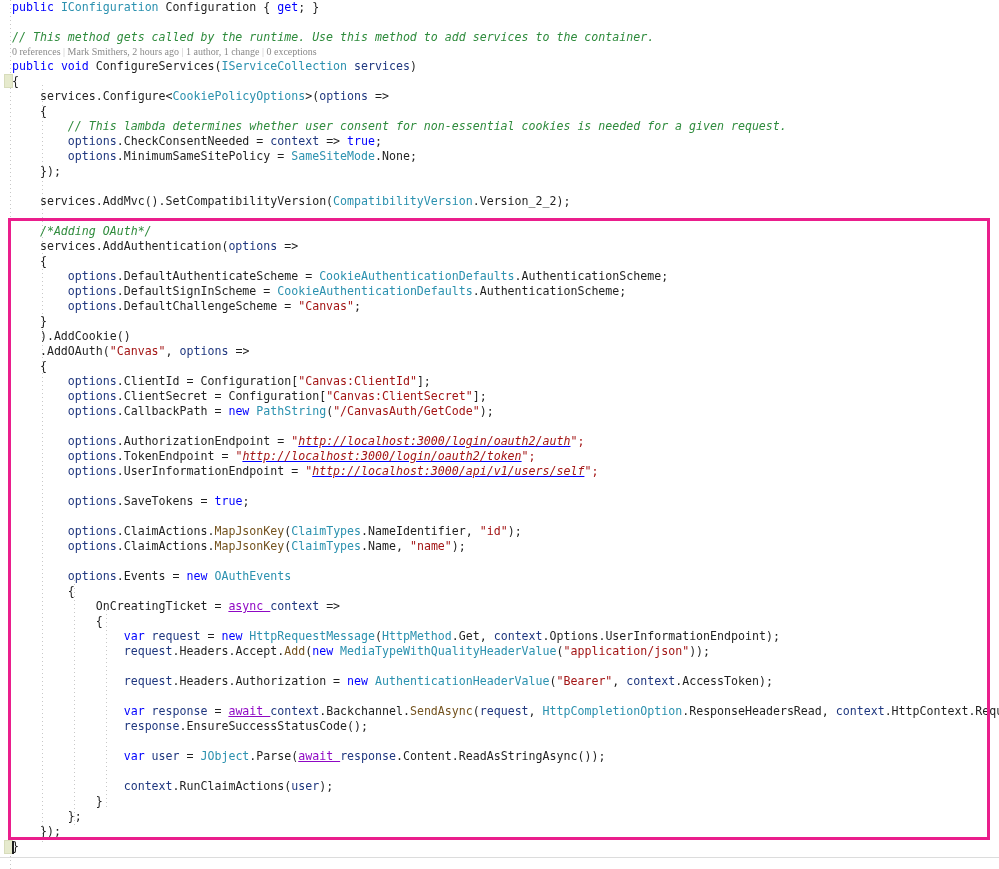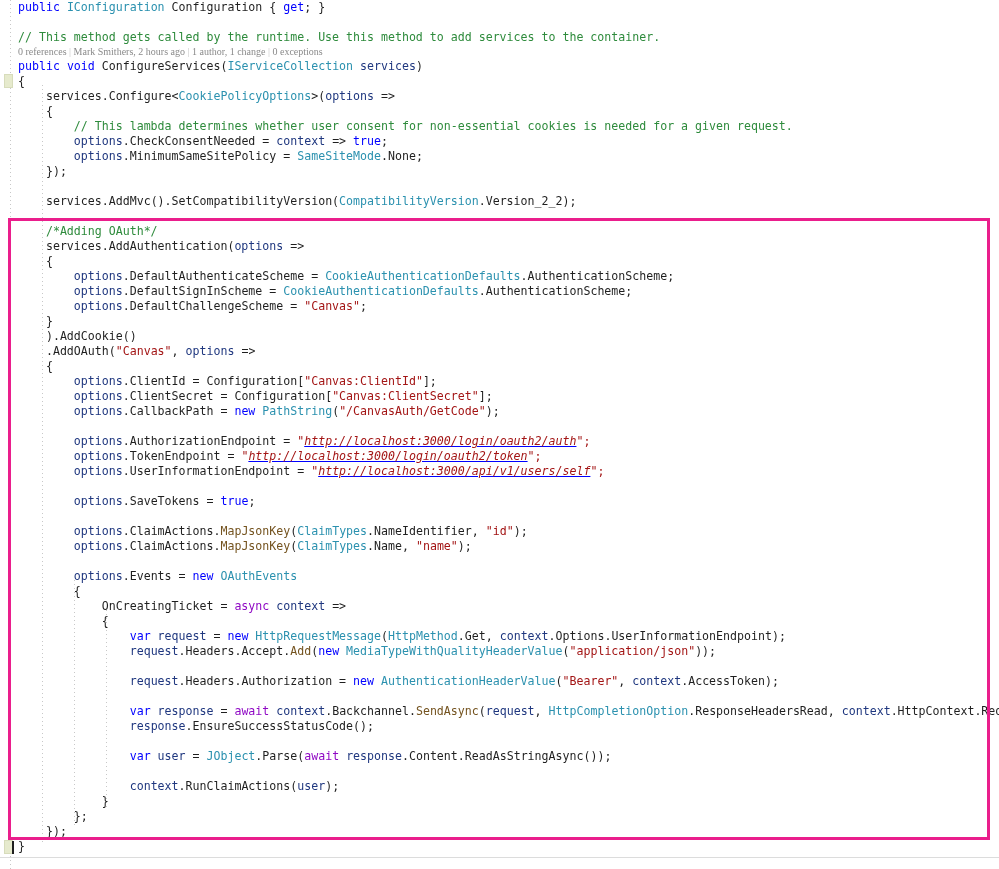--- a/index.html
+++ b/index.html
@@ -42,37 +42,37 @@
     width: 999px;
     font-size: 11.6px;
     line-height: 15px;
     white-space: pre;
     letter-spacing: 0px;
   }
   .ln {
     height: 15px;
     white-space: pre;
     position: relative;
-    padding-left: 18px;
+    padding-left: 12px;
     box-sizing: border-box;
   }
   .ln.codelens {
     font-family: Liberation Serif, serif;
     font-size: 10px;
     color: #8a8a8a;
     height: 14px;
     line-height: 14px;
   }
 
   
   .kw   { color: #0000ff; }            
-  .ctl  { color: #8f08c4; }            
+  .ctl  { color: #8f08c4; text-decoration: underline; }            
   .typ  { color: #2b91af; }            
   .str  { color: #a31515; }            
-  .cmt  { color: #2e8b3c; }            
+  .cmt  { color: #2e8b3c; font-style: italic; }            
   .pl   { color: #1f1f1f; }            
   .mth  { color: #74531f; }            
   .par  { color: #1f377f; }
   .url  { color: #a31515; text-decoration: underline; text-decoration-color: #0000ff; font-style: italic; }
 
   
   .guide {
     position: absolute;
     top: 0;
     width: 1px;

